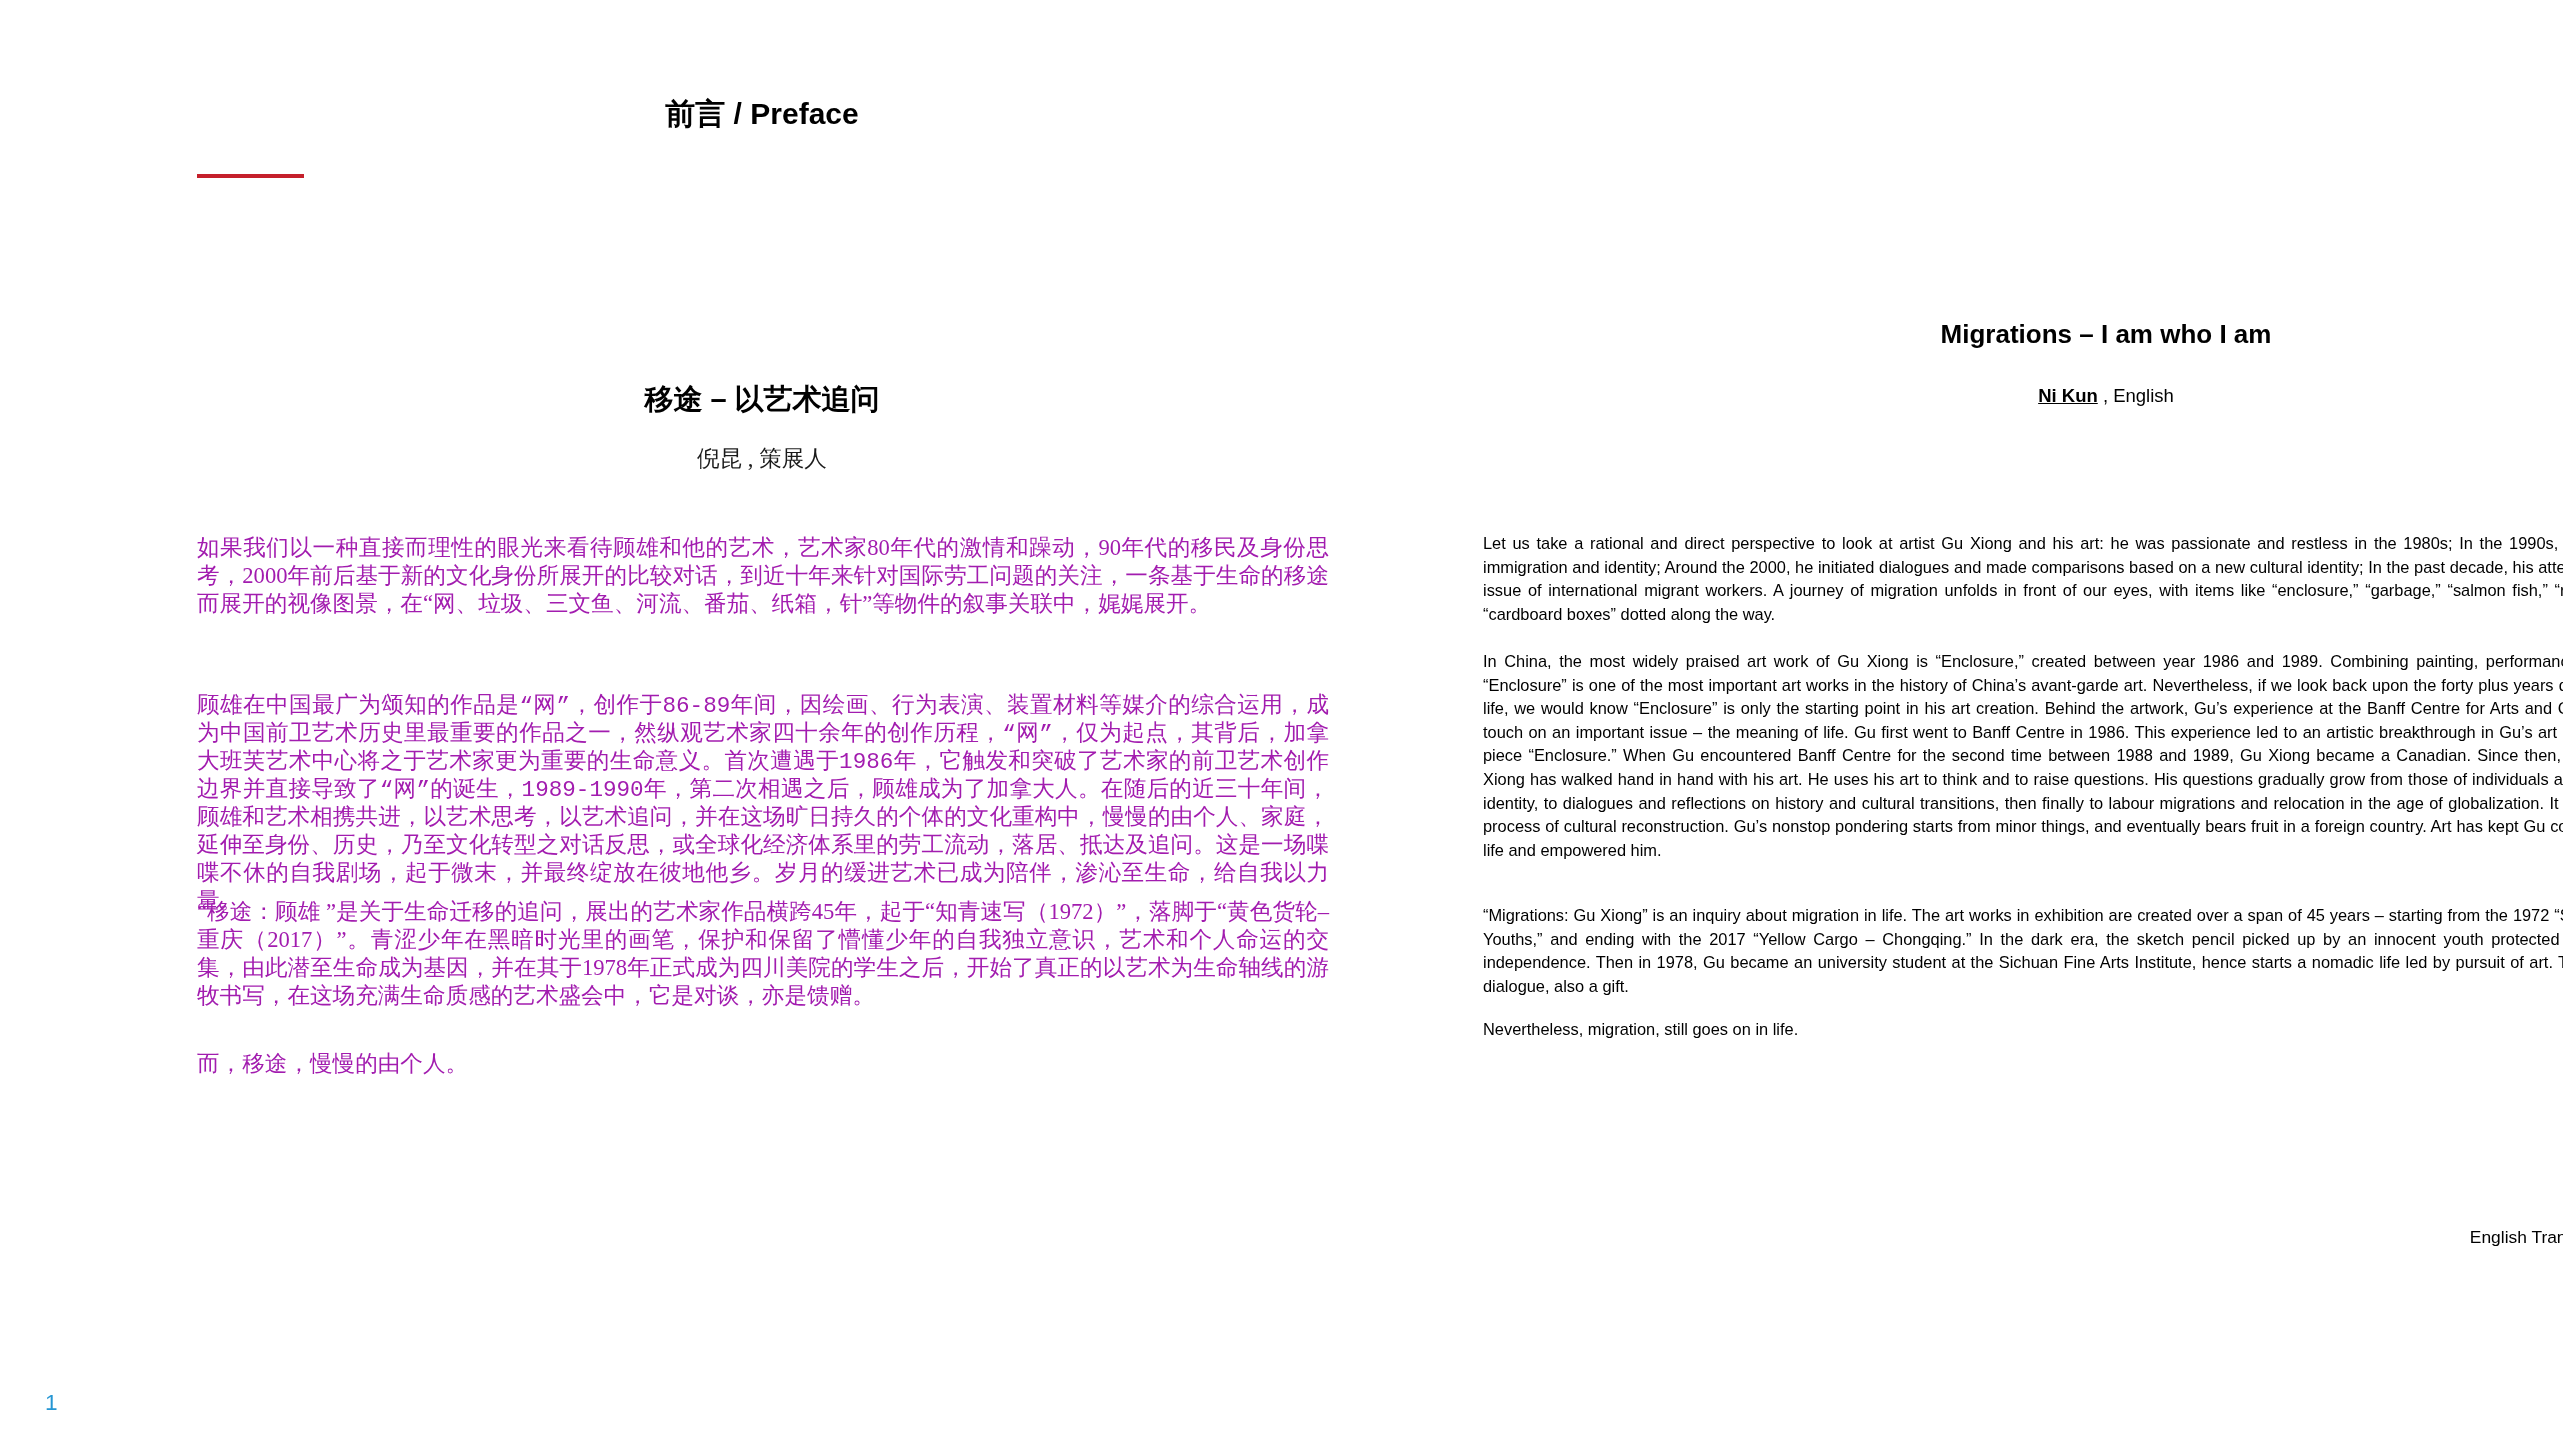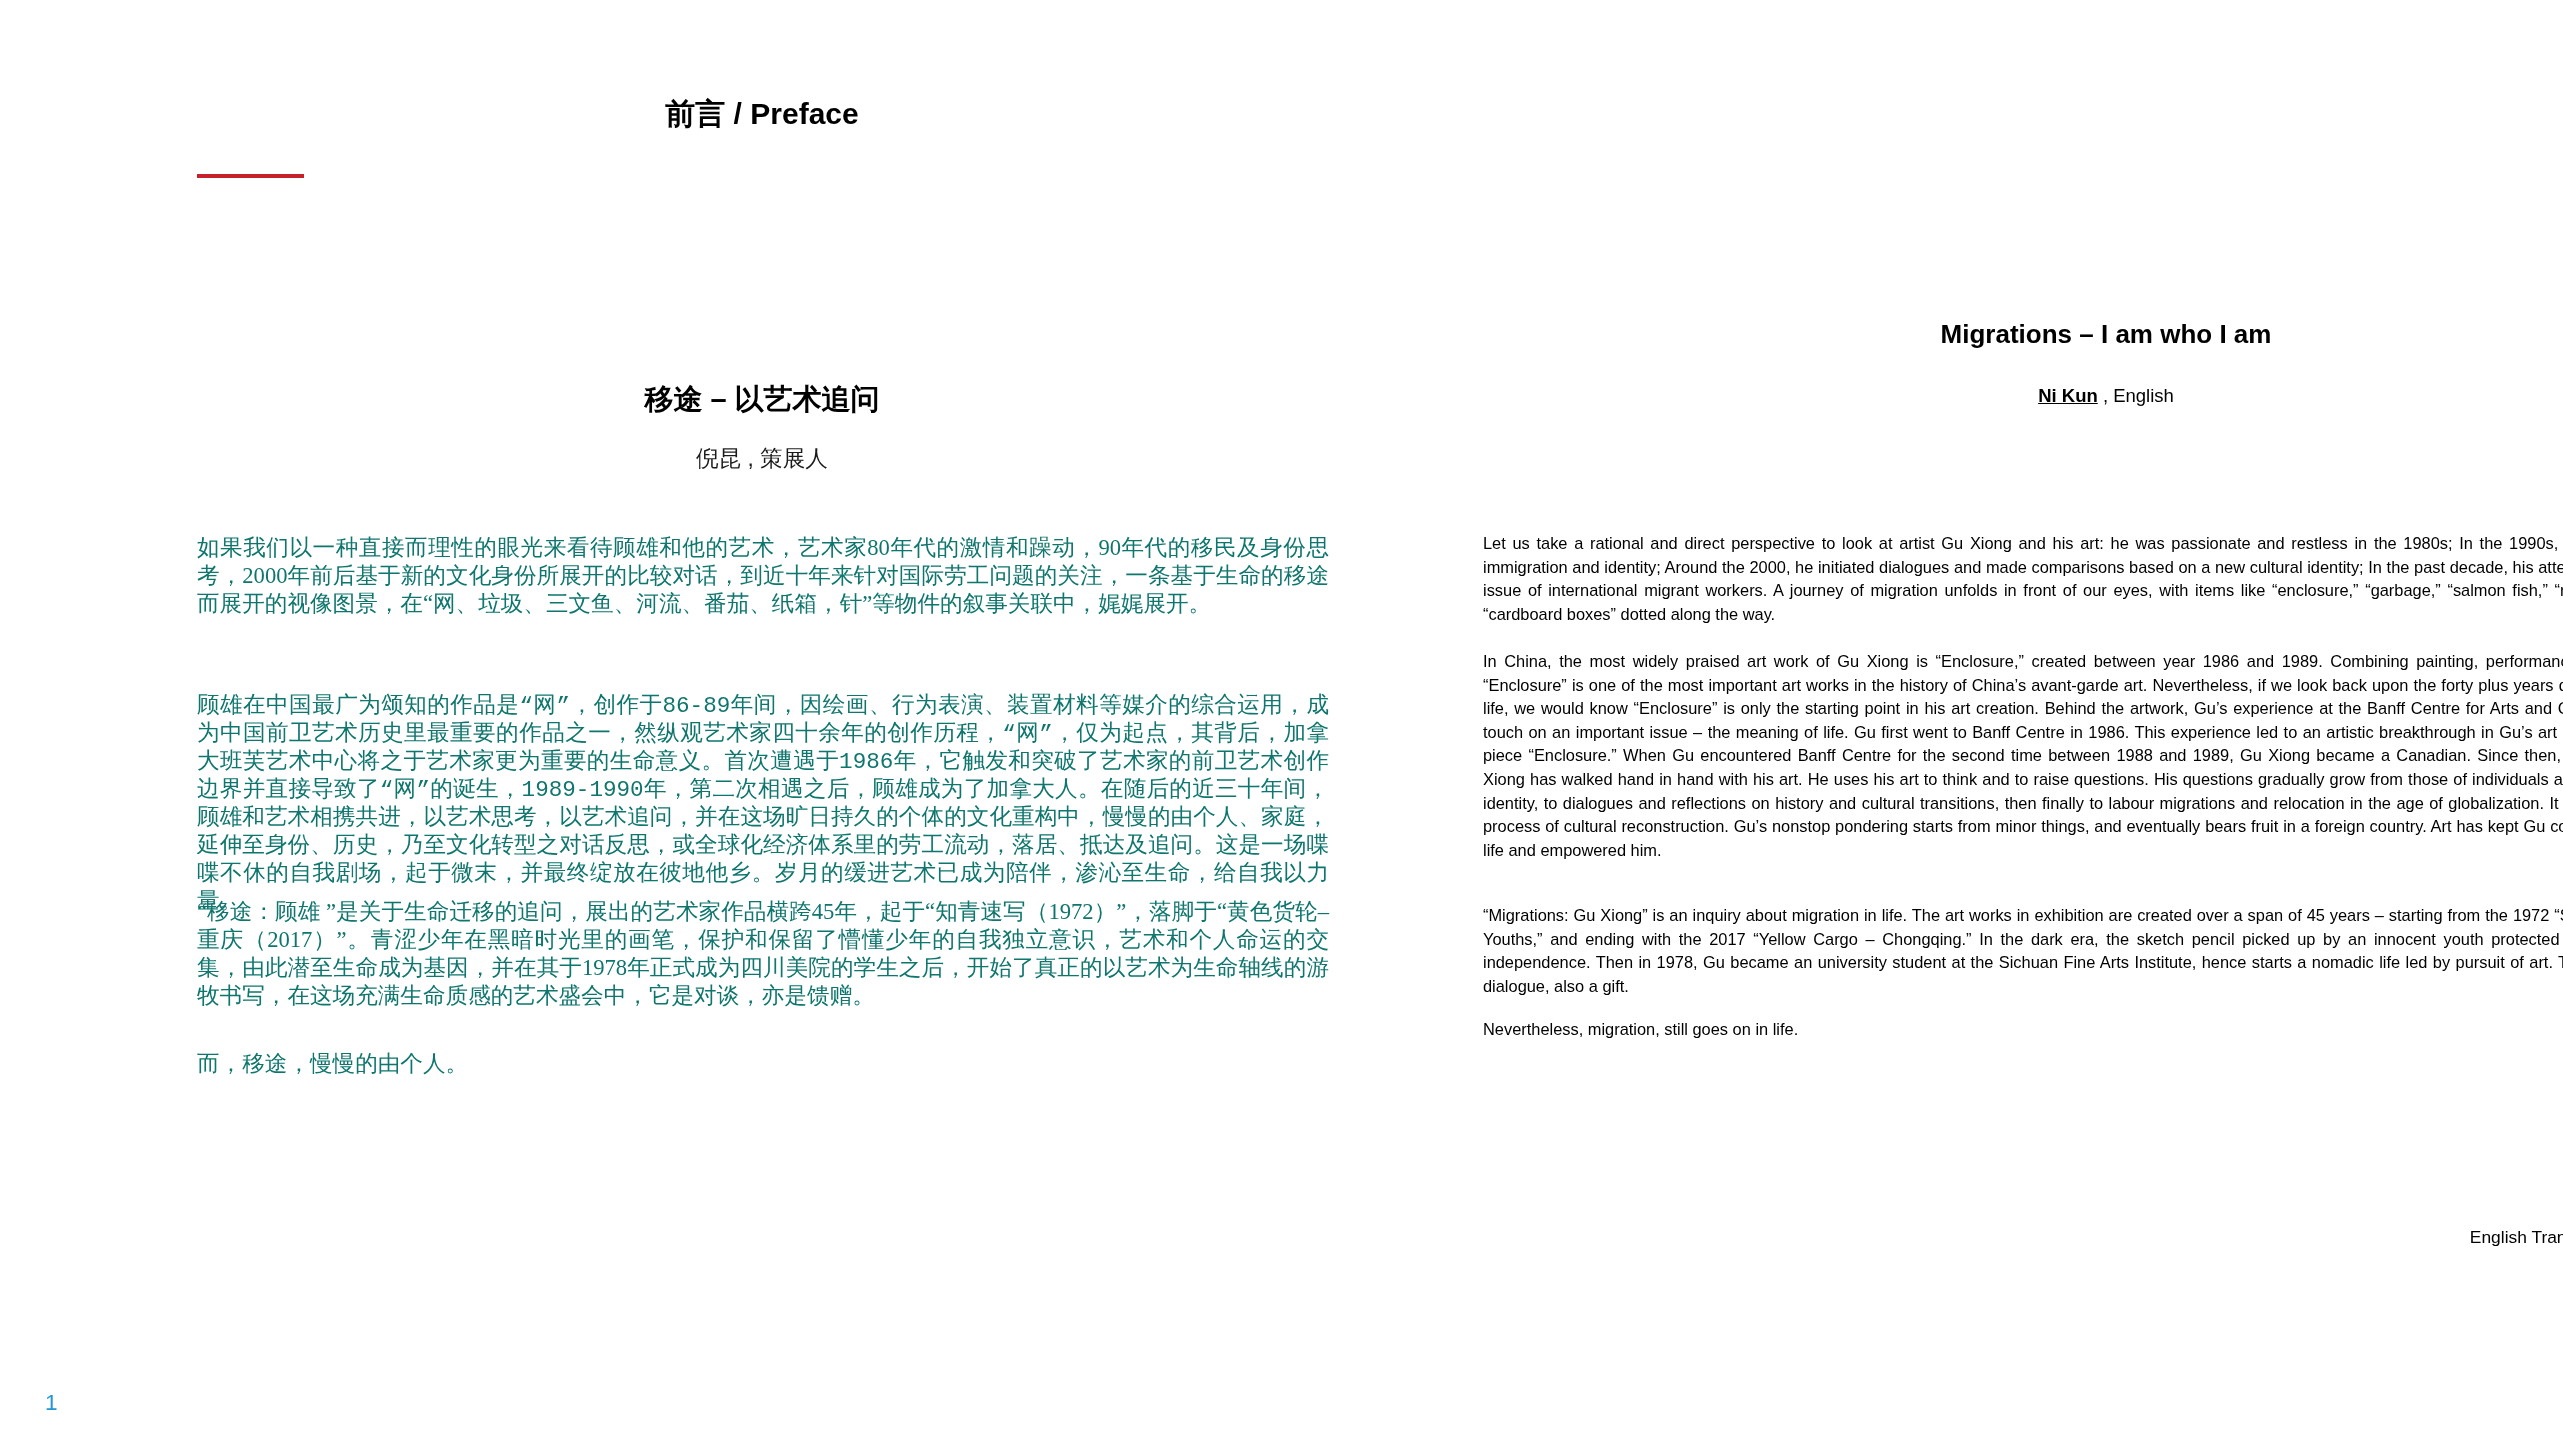--- a/index.html
+++ b/index.html
@@ -33,32 +33,32 @@
   }
   .zh-section-title {
     left: 197px; top: 383px; width: 1130px;
     font-family: "Liberation Sans", sans-serif;
     font-weight: bold;
     font-size: 29px;
     line-height: 33px;
   }
   .zh-byline {
     left: 197px; top: 445px; width: 1130px;
-    font-family: Liberation Sans, sans-serif;
+    font-family: Liberation Serif, serif;
     font-size: 22.6px;
     line-height: 27px;
     color: #1a1a1a;
   }
   .zh-para {
     left: 197px; width: 1132px;
     font-family: "Liberation Serif", "DejaVu Serif", serif;
     font-size: 22.6px;
     line-height: 28px;
     text-align: justify;
-    color: #0f766e;
+    color: #a21caf;
   }
   .zh-p1 { top: 534px; }
   .zh-p2 { top: 692px; font-family: Liberation Mono, monospace; }
   .zh-p3 { top: 898px; }
   .zh-p4 { top: 1050px; }
 
   
   .en-section-title {
     left: 1483px; top: 319px; width: 1246px;
     font-family: "Liberation Sans", sans-serif;

